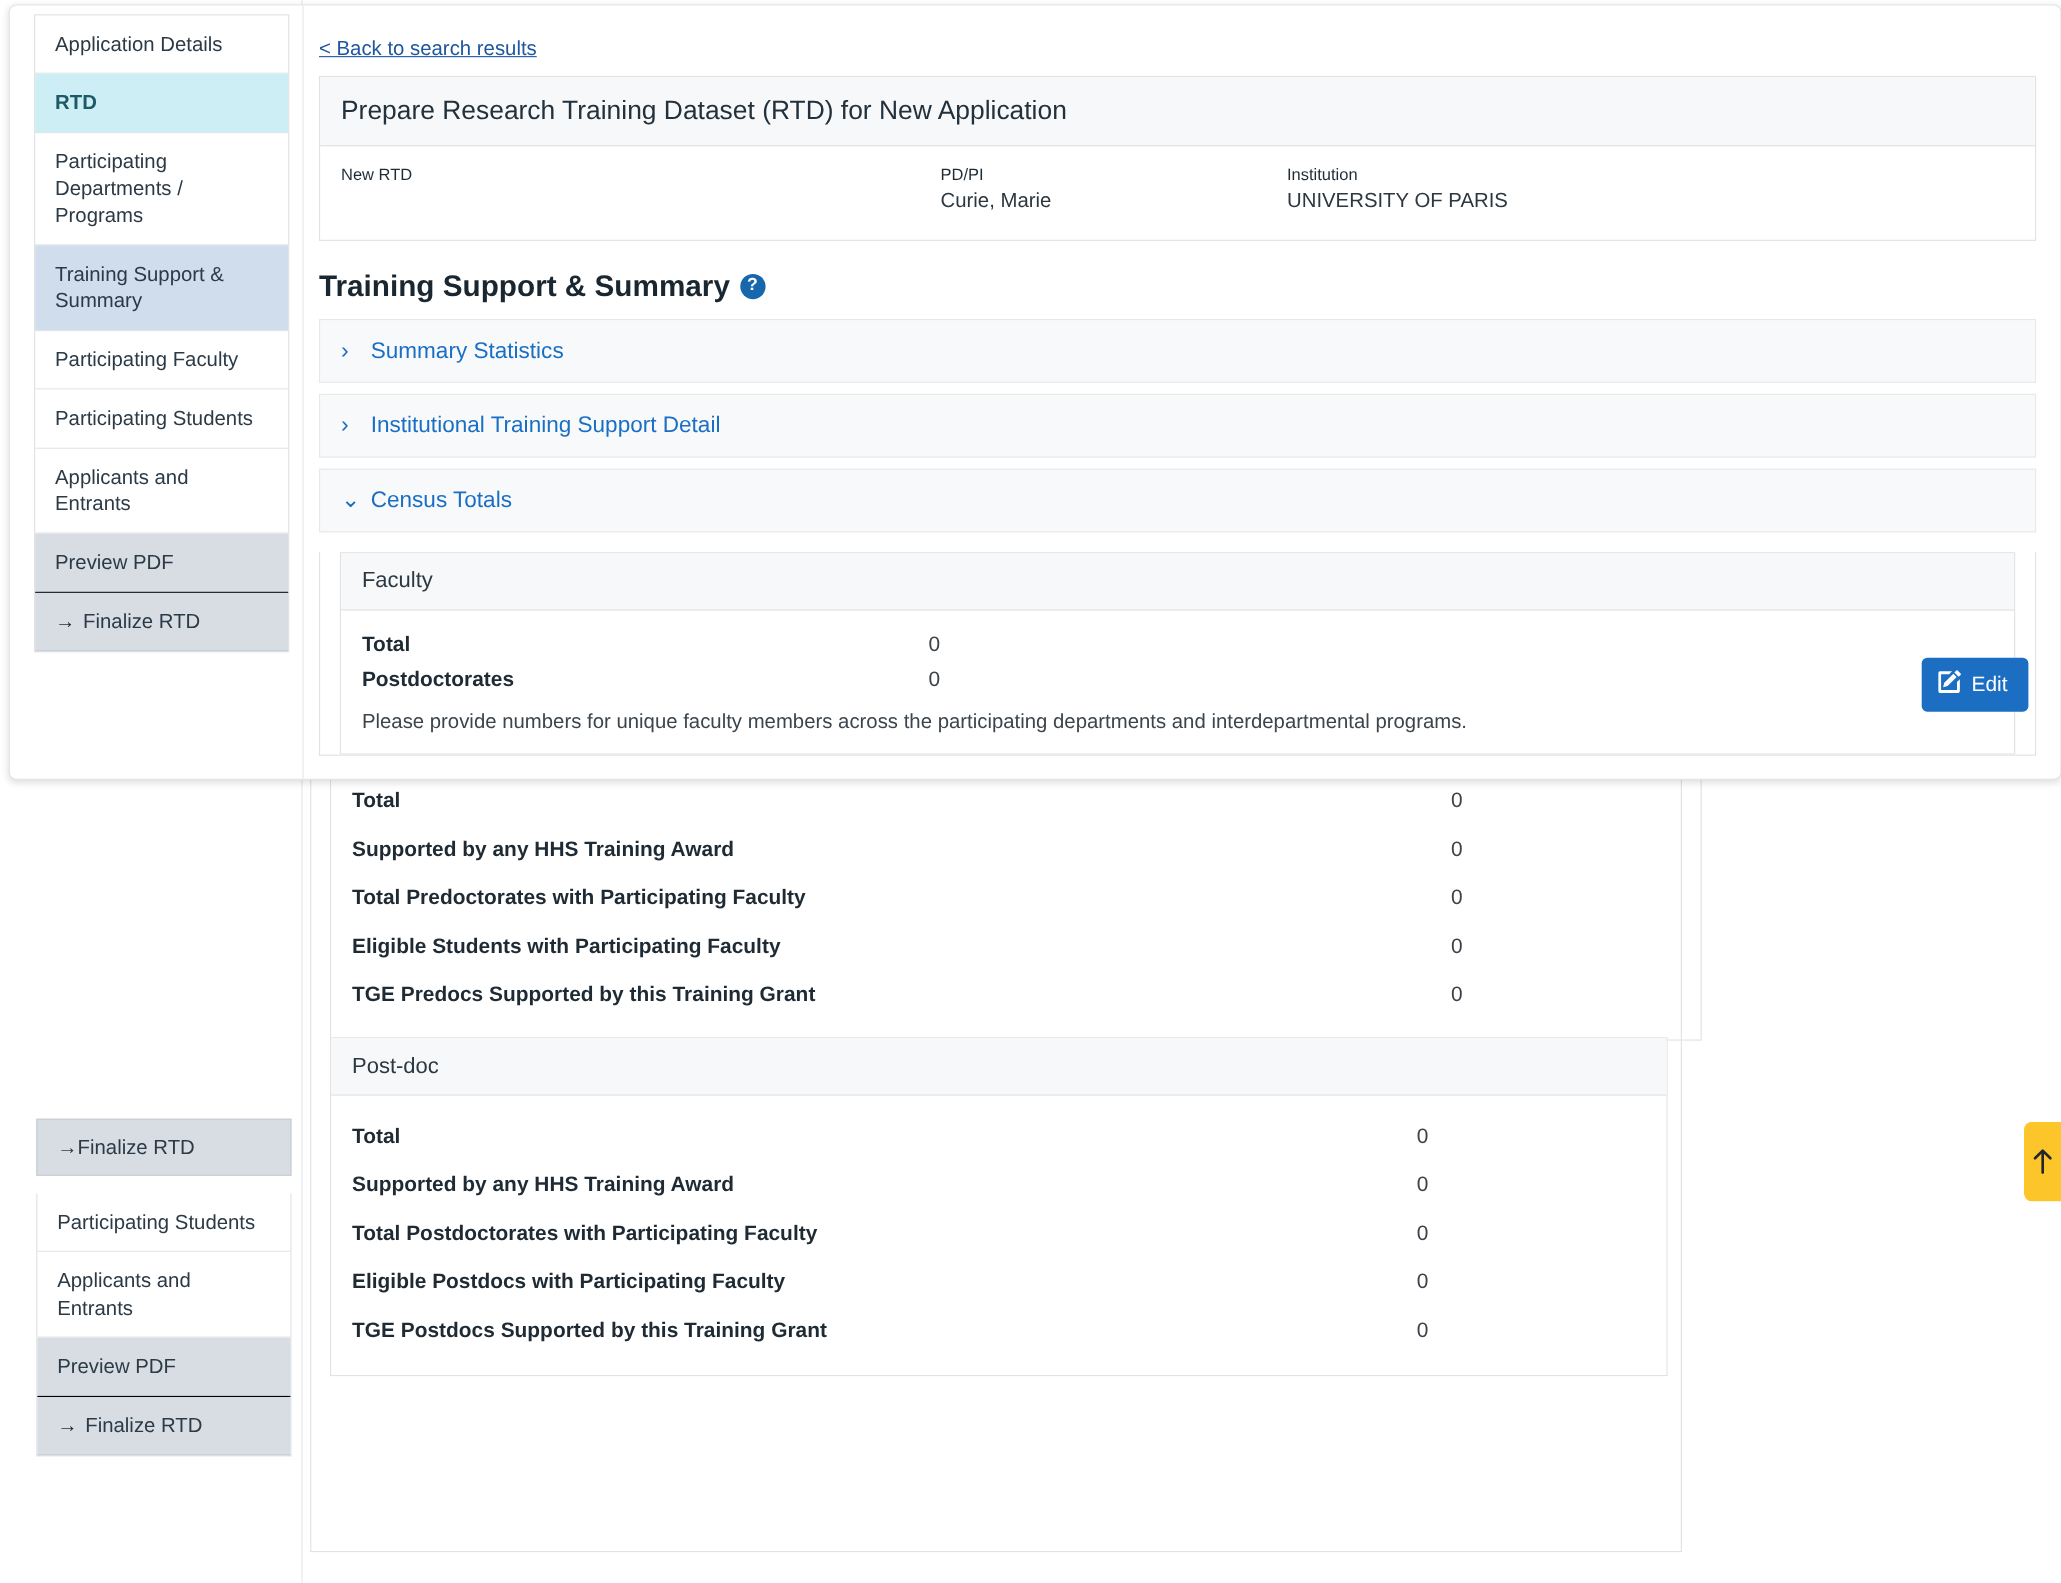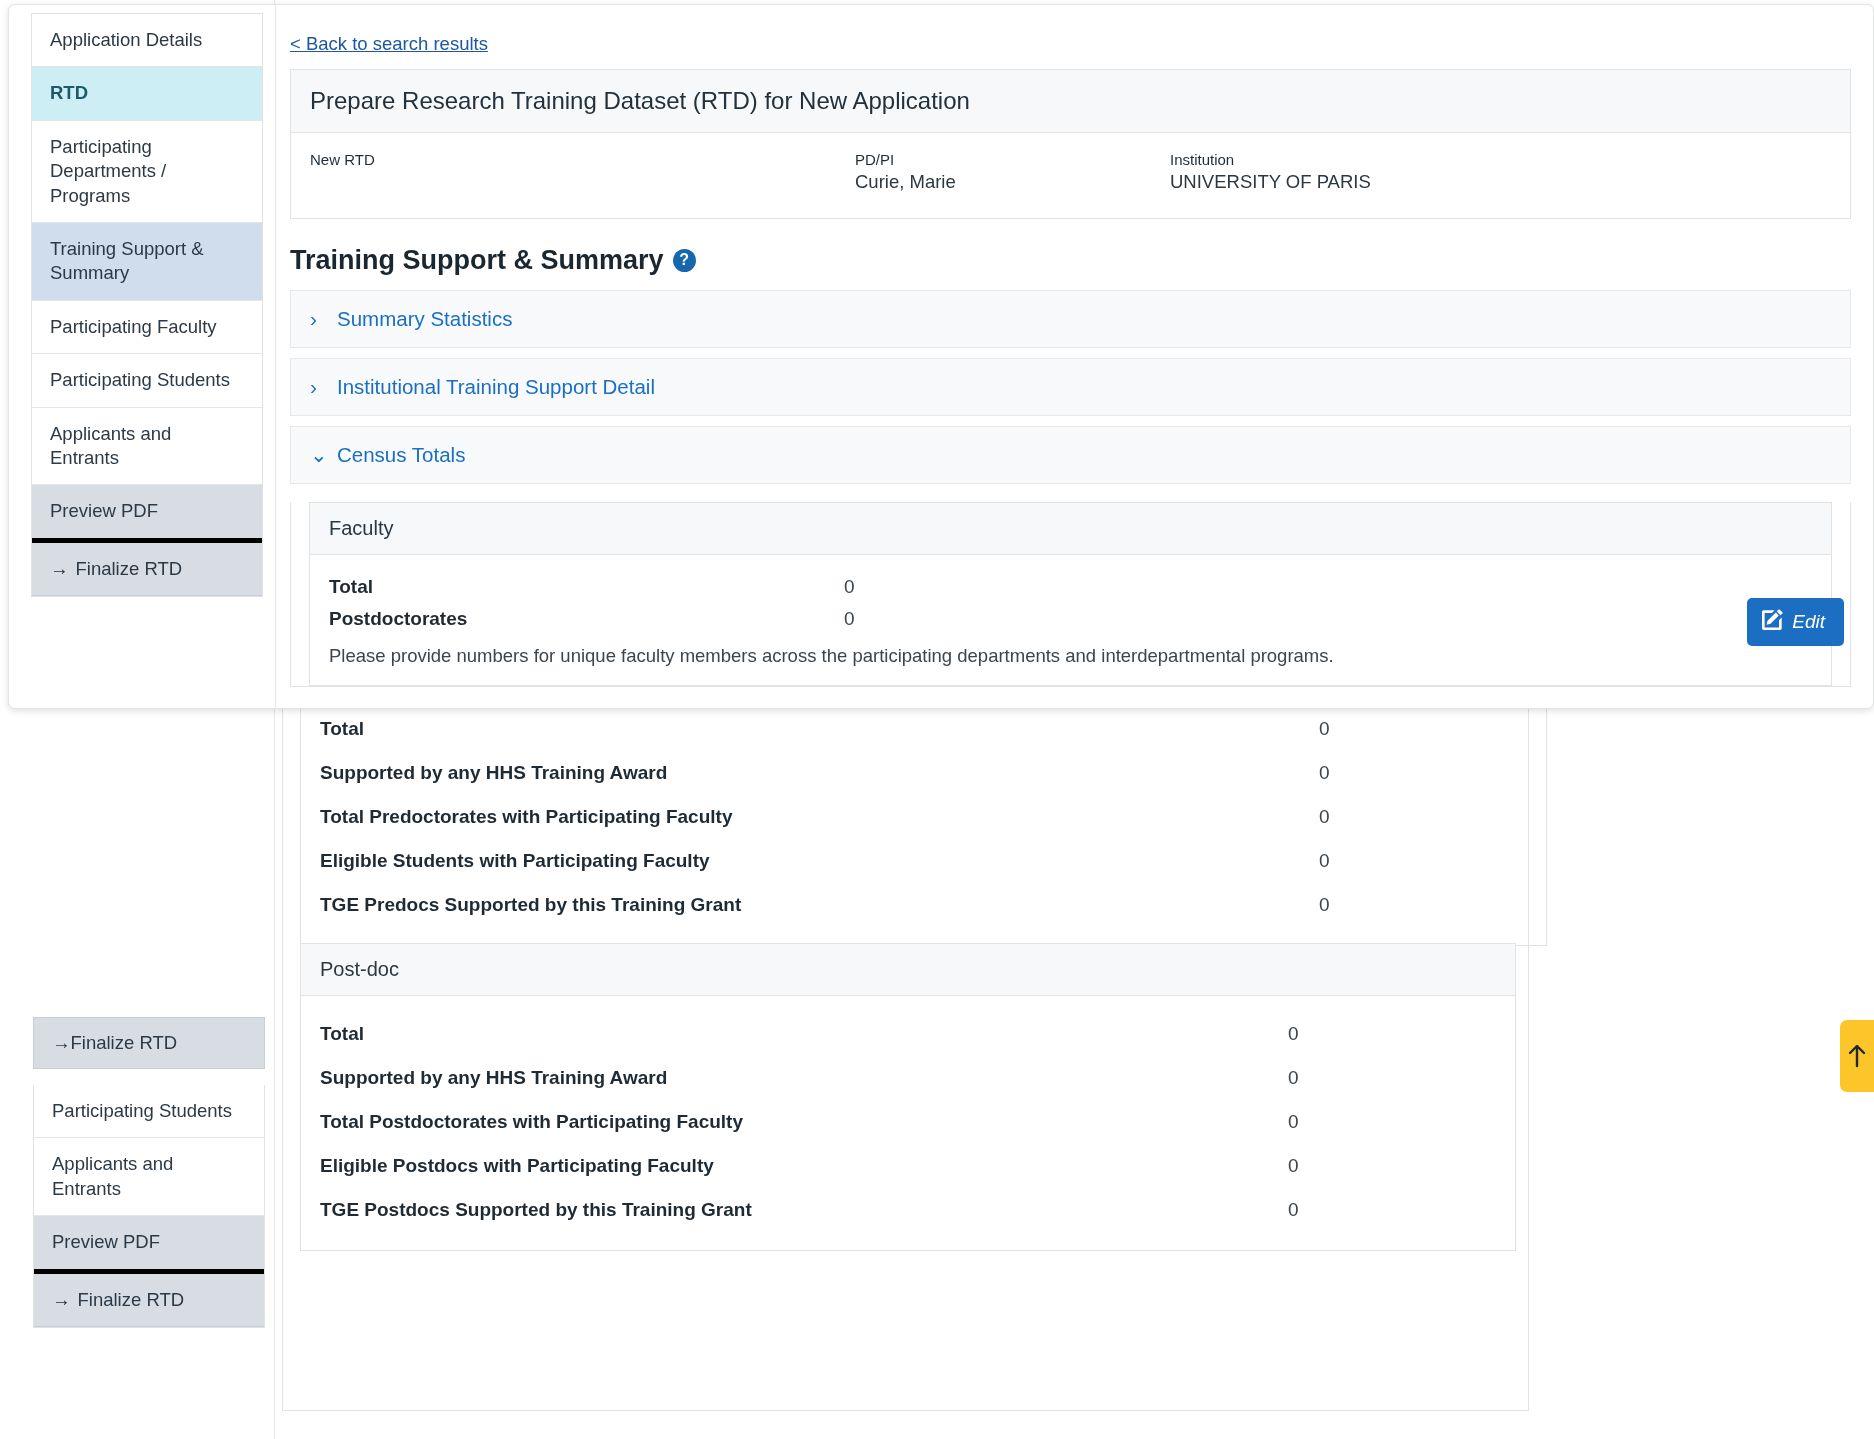--- a/index.html
+++ b/index.html
@@ -25,21 +25,21 @@
     font-size: 18.5px;
     color: #2b3a46;
     border-bottom: 1px solid #e3e5e7;
     line-height: 1.32;
     cursor: pointer;
   }
   .nav-item.head {
     background: #cdeef5; color: #1d5a68; font-weight: bold;
   }
   .nav-item.active { background: #cfdded; }
-  .nav-item.soft { background: #d8dde3; border-bottom: 5px solid #000000; }
+  .nav-item.soft { background: #d8dde3; border-bottom: 1px solid #000000; }
   .nav-item.soft.last { border-bottom: 1px solid #c9ced4; }
   .nav-item .arrow { font-weight: bold; margin-right: 7px; color: #1d2a35; }
 
   
   .overlay {
     position: absolute; left: 8px; top: 4px;
     width: 1866px; height: 705px;
     background: #ffffff;
     border: 1px solid #e2e4e6;
     border-radius: 7px;
@@ -140,21 +140,20 @@
     z-index: 40;
   }
   .edit-btn {
     background: #1b6ec2; color: #fff; border: none;
     border-radius: 5px;
     padding: 11px 19px 11px 15px;
     font-size: 19px;
     display: inline-flex; align-items: center; gap: 9px;
     cursor: pointer;
     font-family: "Liberation Sans", sans-serif;
-    font-style: italic;
   }
 
   .scroll-top {
     position: absolute; right: 0; top: 1020px;
     width: 34px; height: 72px;
     background: #fcc62a;
     border-radius: 7px 0 0 7px;
     display: flex; align-items: center; justify-content: center;
     cursor: pointer; z-index: 60;
   }

